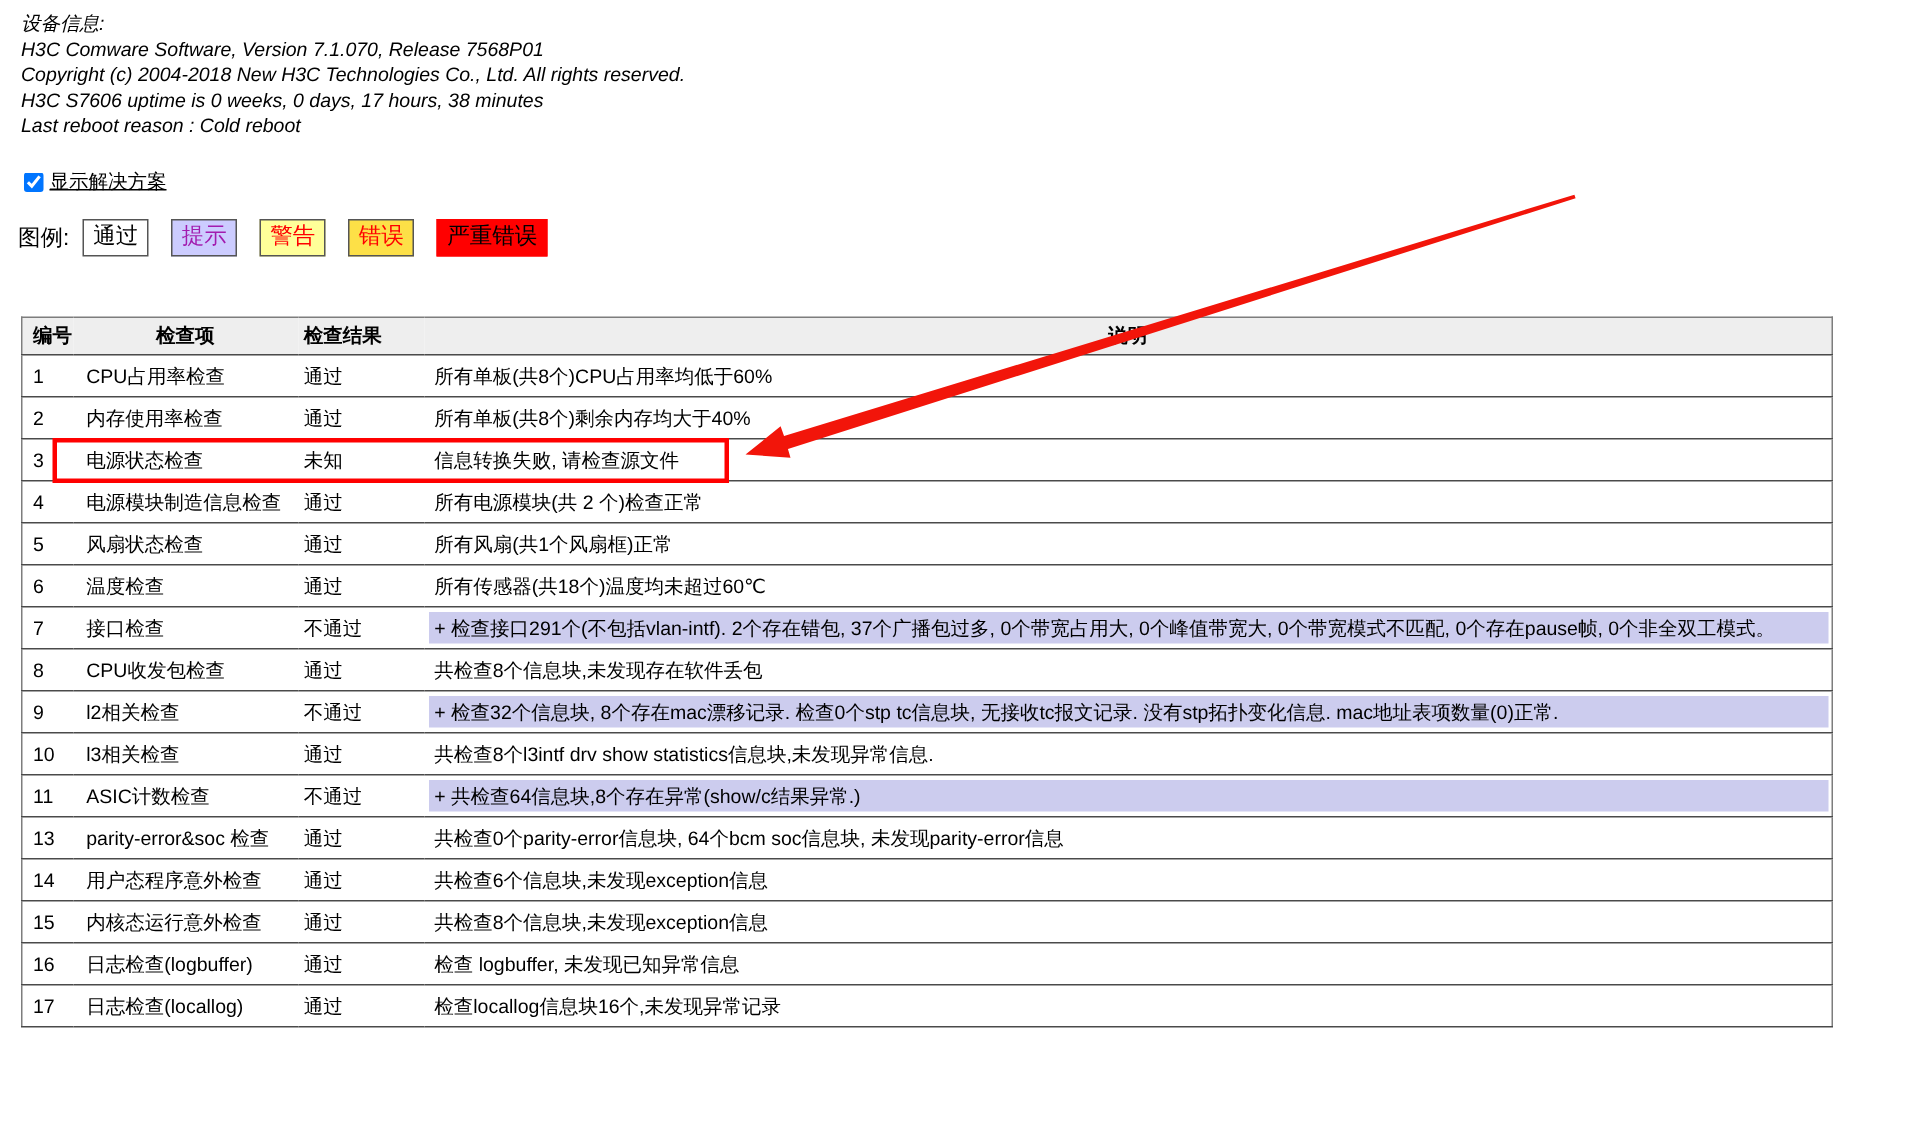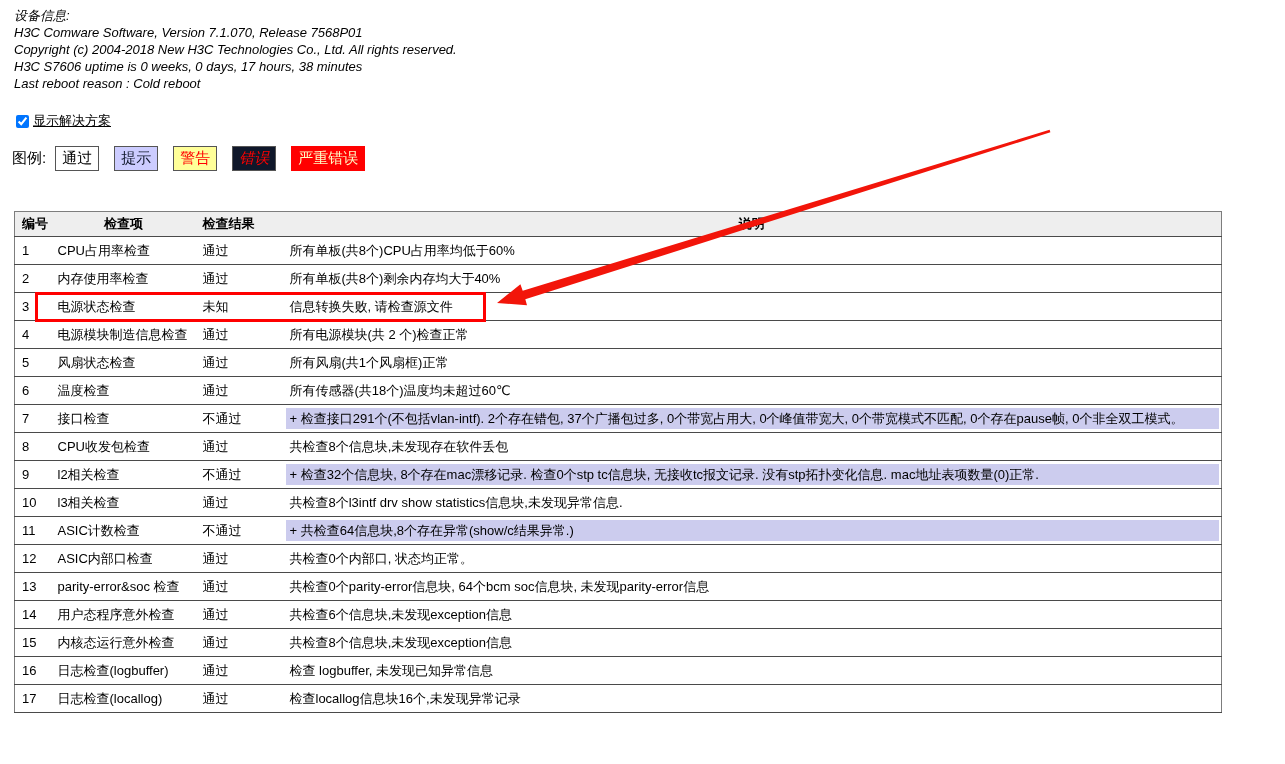--- a/index.html
+++ b/index.html
@@ -57,24 +57,24 @@
 </div>
 
 <div class="option-row">
   <input type="checkbox" checked="" style="">
   <span>显示解决方案</span>
 </div>
 
 <div class="legend-row">
   <span class="legend-label">图例:</span>
   <span class="chip" style="background: rgb(255, 255, 255); color: rgb(0, 0, 0); border-color: rgb(85, 85, 85);">通过</span>
-  <span class="chip" style="background: rgb(204, 204, 255); color: #0f172a; border-color: rgb(85, 85, 85);">提示</span>
+  <span class="chip" style="background: rgb(204, 204, 255); color: #a21caf; border-color: rgb(85, 85, 85);">提示</span>
   <span class="chip" style="background: rgb(255, 255, 153); color: rgb(255, 0, 0); border-color: rgb(85, 85, 85);">警告</span>
-  <span class="chip" style="background: #0f172a; color: rgb(255, 0, 0); border-color: rgb(85, 85, 85); font-style: italic;">错误</span>
-  <span class="chip" style="background: rgb(255, 0, 0); color: #fef9c3; border-color: rgb(255, 0, 0);">严重错误</span>
+  <span class="chip" style="background: #fde047; color: rgb(255, 0, 0); border-color: rgb(85, 85, 85);">错误</span>
+  <span class="chip" style="background: rgb(255, 0, 0); color: #000000; border-color: rgb(255, 0, 0);">严重错误</span>
 </div>
 
 <table class="check-table">
   <colgroup>
     <col style="width:34px">
       <col style="width:150px">
       <col style="width:84px">
       <col>
   </colgroup>
   <thead>
@@ -168,28 +168,20 @@
       </tr>
       <tr>
         <td class="col-no">11</td>
         <td class="col-item">ASIC计数检查</td>
         <td class="col-result">不通过</td>
         <td class="col-desc">
           <span class="desc hl">+ 共检查64信息块,8个存在异常(show/c结果异常.)</span>
         </td>
       </tr>
       <tr>
-        <td class="col-no">12</td>
-        <td class="col-item">ASIC内部口检查</td>
-        <td class="col-result">通过</td>
-        <td class="col-desc">
-          <span class="desc">共检查0个内部口, 状态均正常。</span>
-        </td>
-      </tr>
-      <tr>
         <td class="col-no">13</td>
         <td class="col-item">parity-error&amp;soc 检查</td>
         <td class="col-result">通过</td>
         <td class="col-desc">
           <span class="desc">共检查0个parity-error信息块, 64个bcm soc信息块, 未发现parity-error信息</span>
         </td>
       </tr>
       <tr>
         <td class="col-no">14</td>
         <td class="col-item">用户态程序意外检查</td>

